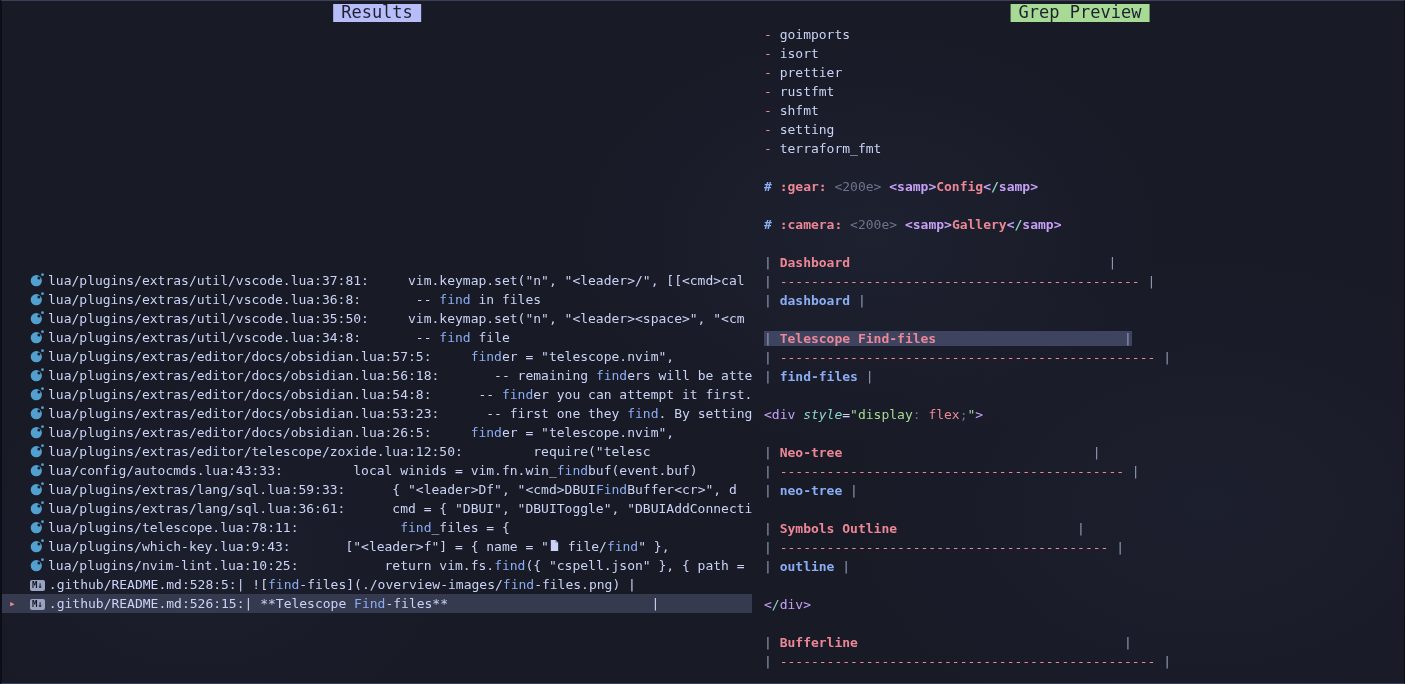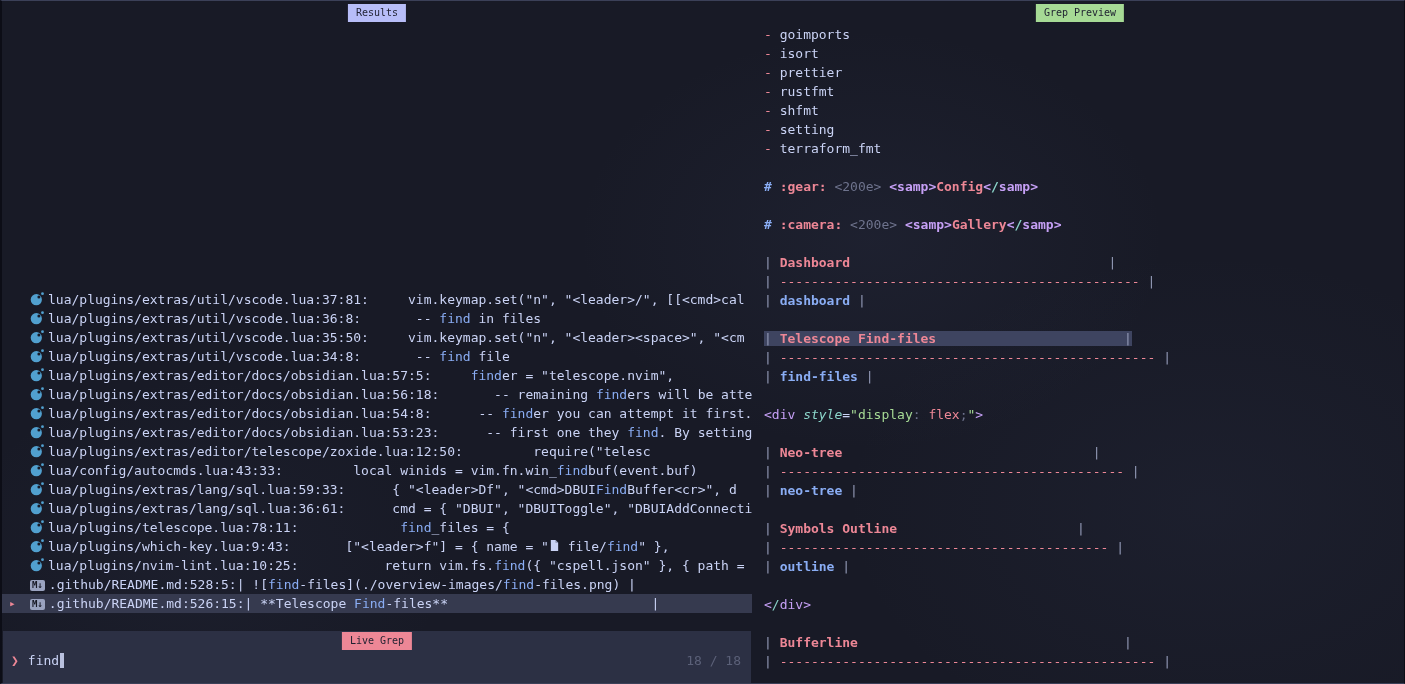--- a/index.html
+++ b/index.html
@@ -15,21 +15,21 @@
     border-top:1px solid #3b4058;
     border-bottom:1px solid #3b4058;
     border-left:2px solid #0c0d16;
     border-right:1px solid #0c0d16;
     overflow:hidden;
     font-family:"DejaVu Sans Mono","Liberation Mono",monospace;
     font-size:13px;
   }
   .badge{
     position:absolute;top:3px;left:50%;transform:translateX(-50%);
-    padding:1px 8px 2px 8px;color:#1e2030;font-size:10px;line-height:15px;
+    padding:1px 8px 2px 8px;color:#1e2030;font-size:17px;line-height:15px;
     white-space:pre;z-index:5;
   }
   .badge-results{background:#b7bdf8;}
   .badge-prompt{background:#ed8796;top:1px;}
   .badge-preview{background:#a6da95;}
 
   
   #results-panel{
     position:absolute;left:0;top:0;width:750px;height:622px;
     display:flex;flex-direction:column;justify-content:flex-end;
@@ -131,20 +131,25 @@
             </svg></span><span class="c-fg">lua/plugins/extras/editor/docs/obsidian.lua:54:8:      -- </span><span class="c-match">find</span><span class="c-fg">er you can attempt it first.</span></div>
         <div class="row"><span class="ic"><svg width="14" height="14" viewBox="0 0 14 14">
               <circle cx="6.3" cy="7.7" r="5.6" fill="#51a0cf"></circle>
               <circle cx="8.9" cy="5.1" r="1.5" fill="#181a26"></circle>
               <circle cx="12.5" cy="1.7" r="1.4" fill="#51a0cf"></circle>
             </svg></span><span class="c-fg">lua/plugins/extras/editor/docs/obsidian.lua:53:23:      -- first one they </span><span class="c-match">find</span><span class="c-fg">. By setting</span></div>
         <div class="row"><span class="ic"><svg width="14" height="14" viewBox="0 0 14 14">
               <circle cx="6.3" cy="7.7" r="5.6" fill="#51a0cf"></circle>
               <circle cx="8.9" cy="5.1" r="1.5" fill="#181a26"></circle>
               <circle cx="12.5" cy="1.7" r="1.4" fill="#51a0cf"></circle>
+            </svg></span><span class="c-fg">lua/plugins/extras/editor/docs/obsidian.lua:26:5:     </span><span class="c-match">find</span><span class="c-fg">er = "telescope.nvim",</span></div>
+        <div class="row"><span class="ic"><svg width="14" height="14" viewBox="0 0 14 14">
+              <circle cx="6.3" cy="7.7" r="5.6" fill="#51a0cf"></circle>
+              <circle cx="8.9" cy="5.1" r="1.5" fill="#181a26"></circle>
+              <circle cx="12.5" cy="1.7" r="1.4" fill="#51a0cf"></circle>
             </svg></span><span class="c-fg">lua/plugins/extras/editor/telescope/zoxide.lua:12:50:         require("telesc</span></div>
         <div class="row"><span class="ic"><svg width="14" height="14" viewBox="0 0 14 14">
               <circle cx="6.3" cy="7.7" r="5.6" fill="#51a0cf"></circle>
               <circle cx="8.9" cy="5.1" r="1.5" fill="#181a26"></circle>
               <circle cx="12.5" cy="1.7" r="1.4" fill="#51a0cf"></circle>
             </svg></span><span class="c-fg">lua/config/autocmds.lua:43:33:         local winids = vim.fn.win_</span><span class="c-match">find</span><span class="c-fg">buf(event.buf)</span></div>
         <div class="row"><span class="ic"><svg width="14" height="14" viewBox="0 0 14 14">
               <circle cx="6.3" cy="7.7" r="5.6" fill="#51a0cf"></circle>
               <circle cx="8.9" cy="5.1" r="1.5" fill="#181a26"></circle>
               <circle cx="12.5" cy="1.7" r="1.4" fill="#51a0cf"></circle>
@@ -170,29 +175,20 @@
         <div class="row"><span class="ic"><svg width="14" height="14" viewBox="0 0 14 14">
               <circle cx="6.3" cy="7.7" r="5.6" fill="#51a0cf"></circle>
               <circle cx="8.9" cy="5.1" r="1.5" fill="#181a26"></circle>
               <circle cx="12.5" cy="1.7" r="1.4" fill="#51a0cf"></circle>
             </svg></span><span class="c-fg">lua/plugins/nvim-lint.lua:10:25:           return vim.fs.</span><span class="c-match">find</span><span class="c-fg">({ "cspell.json" }, { path =</span></div>
         <div class="row"><span class="md-ic">M↓</span><span class="c-fg">.github/README.md:528:5:| ![</span><span class="c-match">find</span><span class="c-fg">-files](./overview-images/</span><span class="c-match">find</span><span class="c-fg">-files.png) |</span></div>
         <div class="row sel"><span class="caret">▸</span><span class="md-ic">M↓</span><span class="c-fg">.github/README.md:526:15:| **Telescope </span><span class="c-match">Find</span><span class="c-fg">-files**</span><span class="c-fg">                          |</span></div>
       </div>
   </div>
 
-  <div id="prompt-window">
-    <div class="badge badge-prompt">Live Grep</div>
-    <div id="prompt-line">
-      <span id="prompt-chevron">❯</span>
-      <span id="prompt-query">find</span>
-      <span id="prompt-cursor"></span>
-      <span id="prompt-counter">18 / 18</span>
-    </div>
-  </div>
 
   <div id="preview-panel">
     <div class="badge badge-preview">Grep Preview</div>
     <div id="preview-body">
         <div class="pline"><span class="wrap"><span class="c-red">- </span><span class="c-fg">goimports</span></span></div>
         <div class="pline"><span class="wrap"><span class="c-red">- </span><span class="c-fg">isort</span></span></div>
         <div class="pline"><span class="wrap"><span class="c-red">- </span><span class="c-fg">prettier</span></span></div>
         <div class="pline"><span class="wrap"><span class="c-red">- </span><span class="c-fg">rustfmt</span></span></div>
         <div class="pline"><span class="wrap"><span class="c-red">- </span><span class="c-fg">shfmt</span></span></div>
         <div class="pline"><span class="wrap"><span class="c-red">- </span><span class="c-fg">setting</span></span></div>

